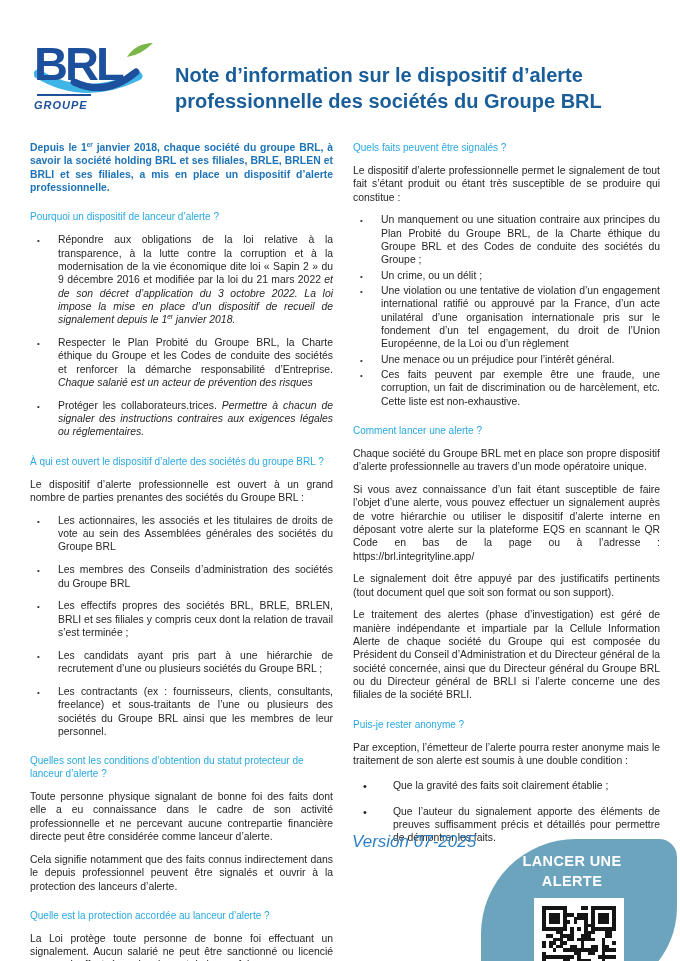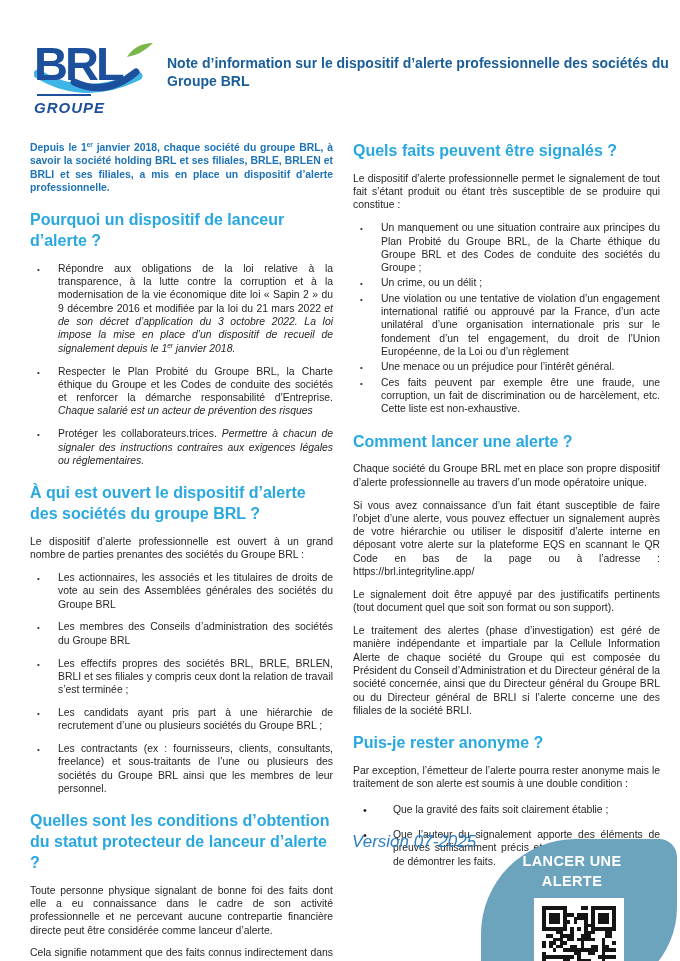--- a/index.html
+++ b/index.html
@@ -11,39 +11,39 @@
 
   
   .logo { position:absolute; left:34px; top:40px; width:130px; }
   .logo-brl {
     font-weight:bold; font-size:47px; line-height:1; color:#1c4f9c;
     letter-spacing:-3px; position:relative; z-index:2;
   }
   .logo-art { position:absolute; left:0px; top:26px; z-index:1; }
   .logo-leaf { position:absolute; left:92px; top:2px; z-index:3; }
   .logo-rule { width:54px; height:2px; background:#1c4f9c; margin:7px 0 3px 3px; }
-  .logo-groupe { font-size:15px; font-weight:bold; font-style:italic; color:#1c4f9c; letter-spacing:1px; }
+  .logo-groupe { font-size:11px; font-weight:bold; font-style:italic; color:#1c4f9c; letter-spacing:1px; }
 
   .doc-title {
-    position:absolute; left:163px; top:50px; width:506px; margin:4px;
-    font-size:14px; font-weight:bold; line-height:1.32; color:#195d99;
+    position:absolute; left:163px; top:50px; width:506px; margin:12px;
+    font-size:20px; font-weight:bold; line-height:1.32; color:#195d99;
   }
 
   
   .columns { position:absolute; left:30px; top:141px; display:flex; gap:20px; }
   .col { width:303px; }
   .col-right { width:307px; }
   .col > :first-child { margin-top:0; }
 
   .intro {
     color:#1e73b8; font-weight:bold; font-size:10.4px; line-height:1.28;
     text-align:justify; margin:9.5px 0;
   }
   .heading {
-    color:#29a8e0; font-weight:bold; font-size:16px; line-height:1.3;
+    color:#29a8e0; font-weight:normal; font-size:10px; line-height:1.3;
     margin:16px 0 10px 0;
   }
   .para {
     color:#262626; font-size:10.4px; line-height:1.28; text-align:justify;
     margin:9.5px 0;
   }
   .bullet { display:flex; margin:9.5px 0; color:#262626; }
   .bullet.tight { margin:2px 0; }
   .bullet .dot { flex:none; width:28px; padding-left:7px; font-size:8px; padding-top:3px; color:#333; }
   .bullet .btxt { flex:1; font-size:10.4px; line-height:1.28; text-align:justify; }

